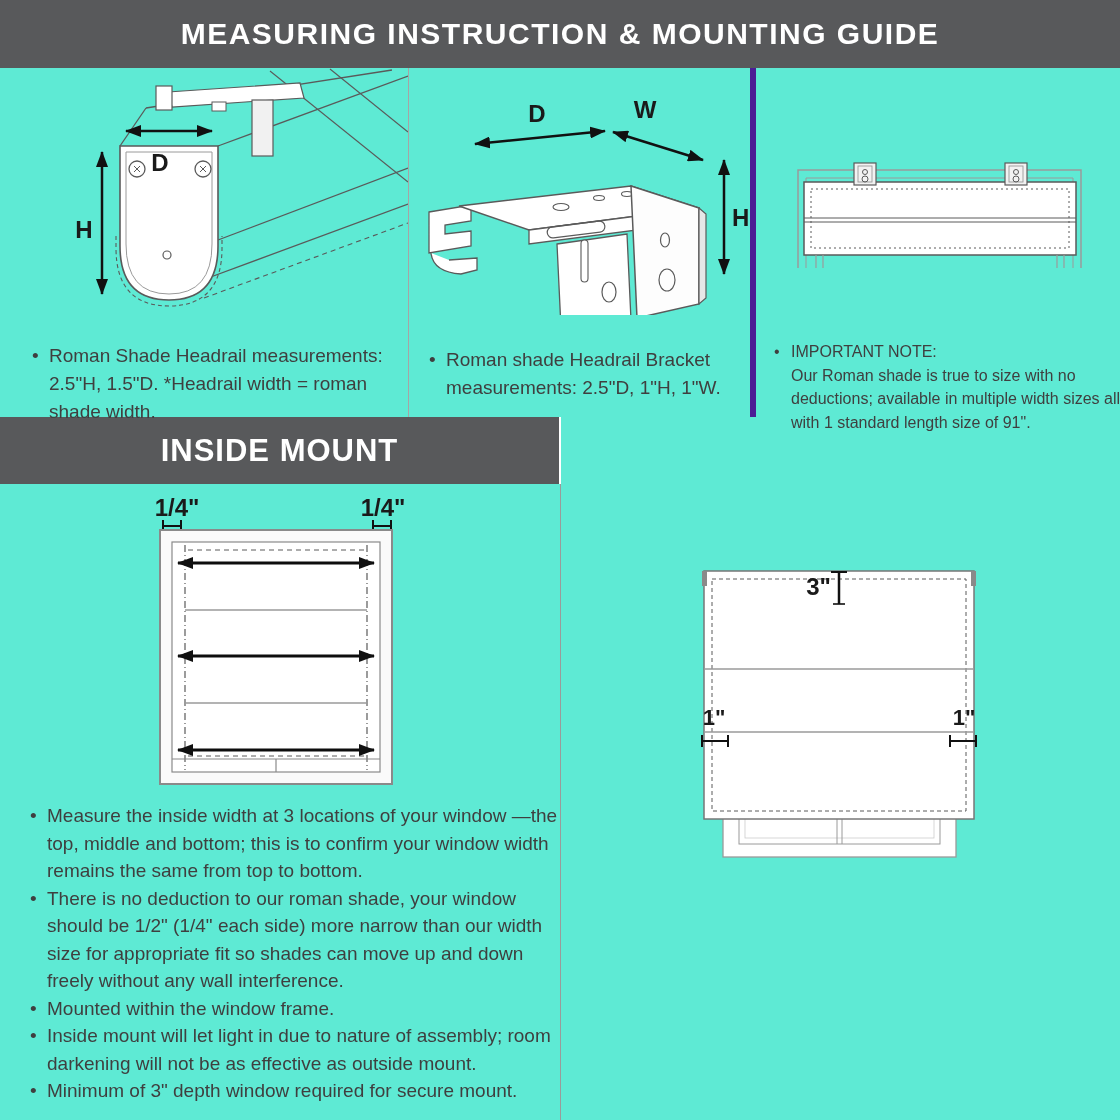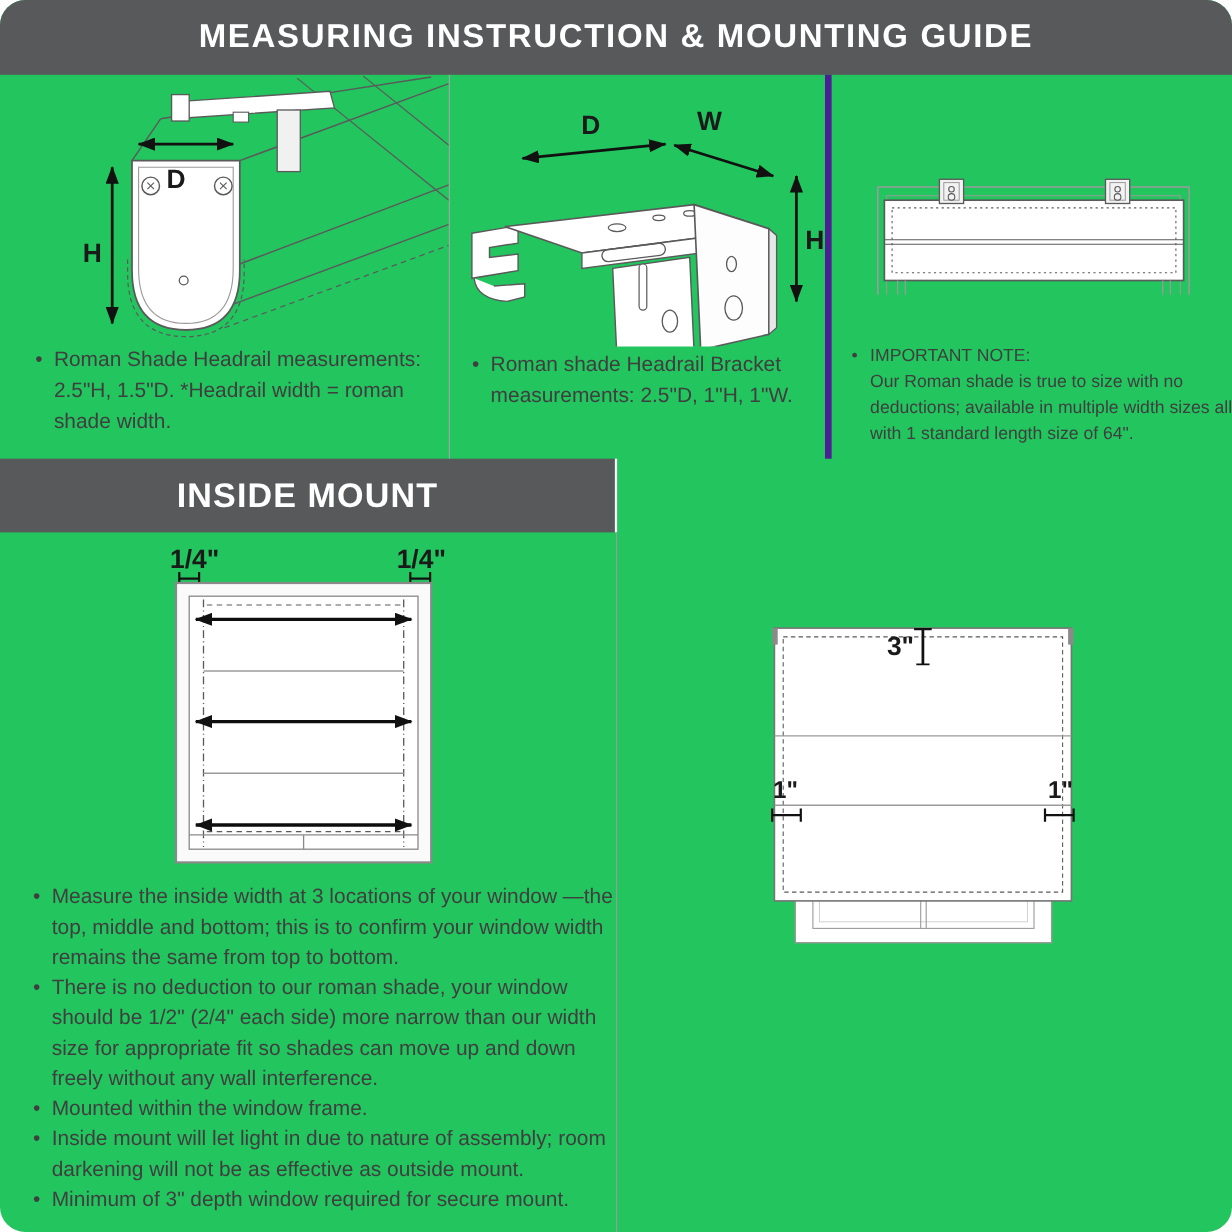--- a/index.html
+++ b/index.html
@@ -1,36 +1,36 @@
 <!DOCTYPE html>
 <html><head>
 <meta charset="utf-8">
 <style>
   * { box-sizing: border-box; }
   html,body { margin:0; padding:0; }
   body {
     width:1120px; height:1120px; background:#ffffff;
     font-family:"Liberation Sans", sans-serif; color:#3f3f3f;
   }
-  .page { position:relative; width:1120px; height:1120px; overflow:hidden; background:#22c55e;border-radius:23px; }
+  .page { position:relative; width:1120px; height:1120px; overflow:hidden; background:#5eead4; }
 
   .top-banner {
     height:68px; background:#58595b; color:#ffffff;
     display:flex; align-items:center; justify-content:center;
     font-size:30px; font-weight:bold; letter-spacing:1.5px;
   }
 
   .cols { display:flex; height:349px; }
   .col { position:relative; height:349px; }
   .col-1 { width:408px; }
   .col-2 { width:342px; border-left:1px solid #a5a5a5; }
   .col-3 { width:436px; border-left:6px solid #4c1d95; }
   .col svg { display:block; }
 
-  .col-text { position:absolute; font-size:19px; line-height:28px; }
+  .col-text { position:absolute; font-size:19px; line-height:28px;margin-top:28px; }
   .col-1 .col-text { left:30px; right:10px; top:246px; }
   .col-2 .col-text { left:18px; right:6px;  top:250px; }
   .col-3 .col-text { left:16px; right:4px;  top:244px; font-size:16px; line-height:23.5px; }
 
   .bullet { position:relative; padding-left:19px; }
   .bullet::before { content:"\2022"; position:absolute; left:2px; }
   .note-body { padding-left:19px; }
 
   .bars { display:flex; height:67px; }
   .bar {
@@ -189,21 +189,21 @@
         </g>
         <g>
           <rect x="249" y="95" width="22" height="22" fill="#f2f2f2" stroke="#5a5a5a" stroke-width="1.2"></rect>
           <rect class="lt" stroke-width="0.9" x="253" y="98" width="14" height="16"></rect>
           <circle class="ln" stroke-width="1" cx="260" cy="104" r="2.5"></circle>
           <circle class="ln" stroke-width="1" cx="260" cy="111" r="3"></circle>
         </g>
       </svg>
       <div class="col-text">
         <div class="bullet">IMPORTANT NOTE:</div>
-        <div class="note-body">Our Roman shade is true to size with no deductions; available in multiple width sizes all with 1 standard length size of 64".</div>
+        <div class="note-body">Our Roman shade is true to size with no deductions; available in multiple width sizes all with 1 standard length size of 91".</div>
       </div>
     </div>
   </div>
 
   <div class="bars">
     <div class="bar bar-left">INSIDE MOUNT</div>
     <div class="bar-gap"></div>
   </div>
 
   <div class="bottom">
@@ -244,21 +244,21 @@
           <line x1="178" y1="164" x2="374" y2="164" stroke="#0d0d0d" stroke-width="3" marker-start="url(#ah3)" marker-end="url(#ah3)"></line>
           <line x1="178" y1="258" x2="374" y2="258" stroke="#0d0d0d" stroke-width="3" marker-start="url(#ah3)" marker-end="url(#ah3)"></line>
         </g>
         <g>
           <line x1="172" y1="267" x2="380" y2="267" stroke="#8a8a8a" stroke-width="1.2"></line>
           <line x1="276" y1="267" x2="276" y2="280" stroke="#8a8a8a" stroke-width="1.2"></line>
         </g>
       </svg>
       <div class="inside-text">
         <div class="bullet">Measure the inside width at 3 locations of your window —the top, middle and bottom; this is to confirm your window width remains the same from top to bottom.</div>
-        <div class="bullet">There is no deduction to our roman shade, your window should be 1/2" (2/4" each side) more narrow than our width size for appropriate fit so shades can move up and down freely without any wall interference.</div>
+        <div class="bullet">There is no deduction to our roman shade, your window should be 1/2" (1/4" each side) more narrow than our width size for appropriate fit so shades can move up and down freely without any wall interference.</div>
         <div class="bullet">Mounted within the window frame.</div>
         <div class="bullet">Inside mount will let light in due to nature of assembly; room darkening will not be as effective as outside mount.</div>
         <div class="bullet">Minimum of 3" depth window required for secure mount.</div>
       </div>
     </div>
 
     <div class="half half-right">
       <svg class="outside-svg" width="559" height="400" viewBox="0 0 559 400">
         <g>
           <rect x="162" y="100" width="233" height="273" fill="#ffffff" stroke="#9a9a9a" stroke-width="1.3"></rect>

